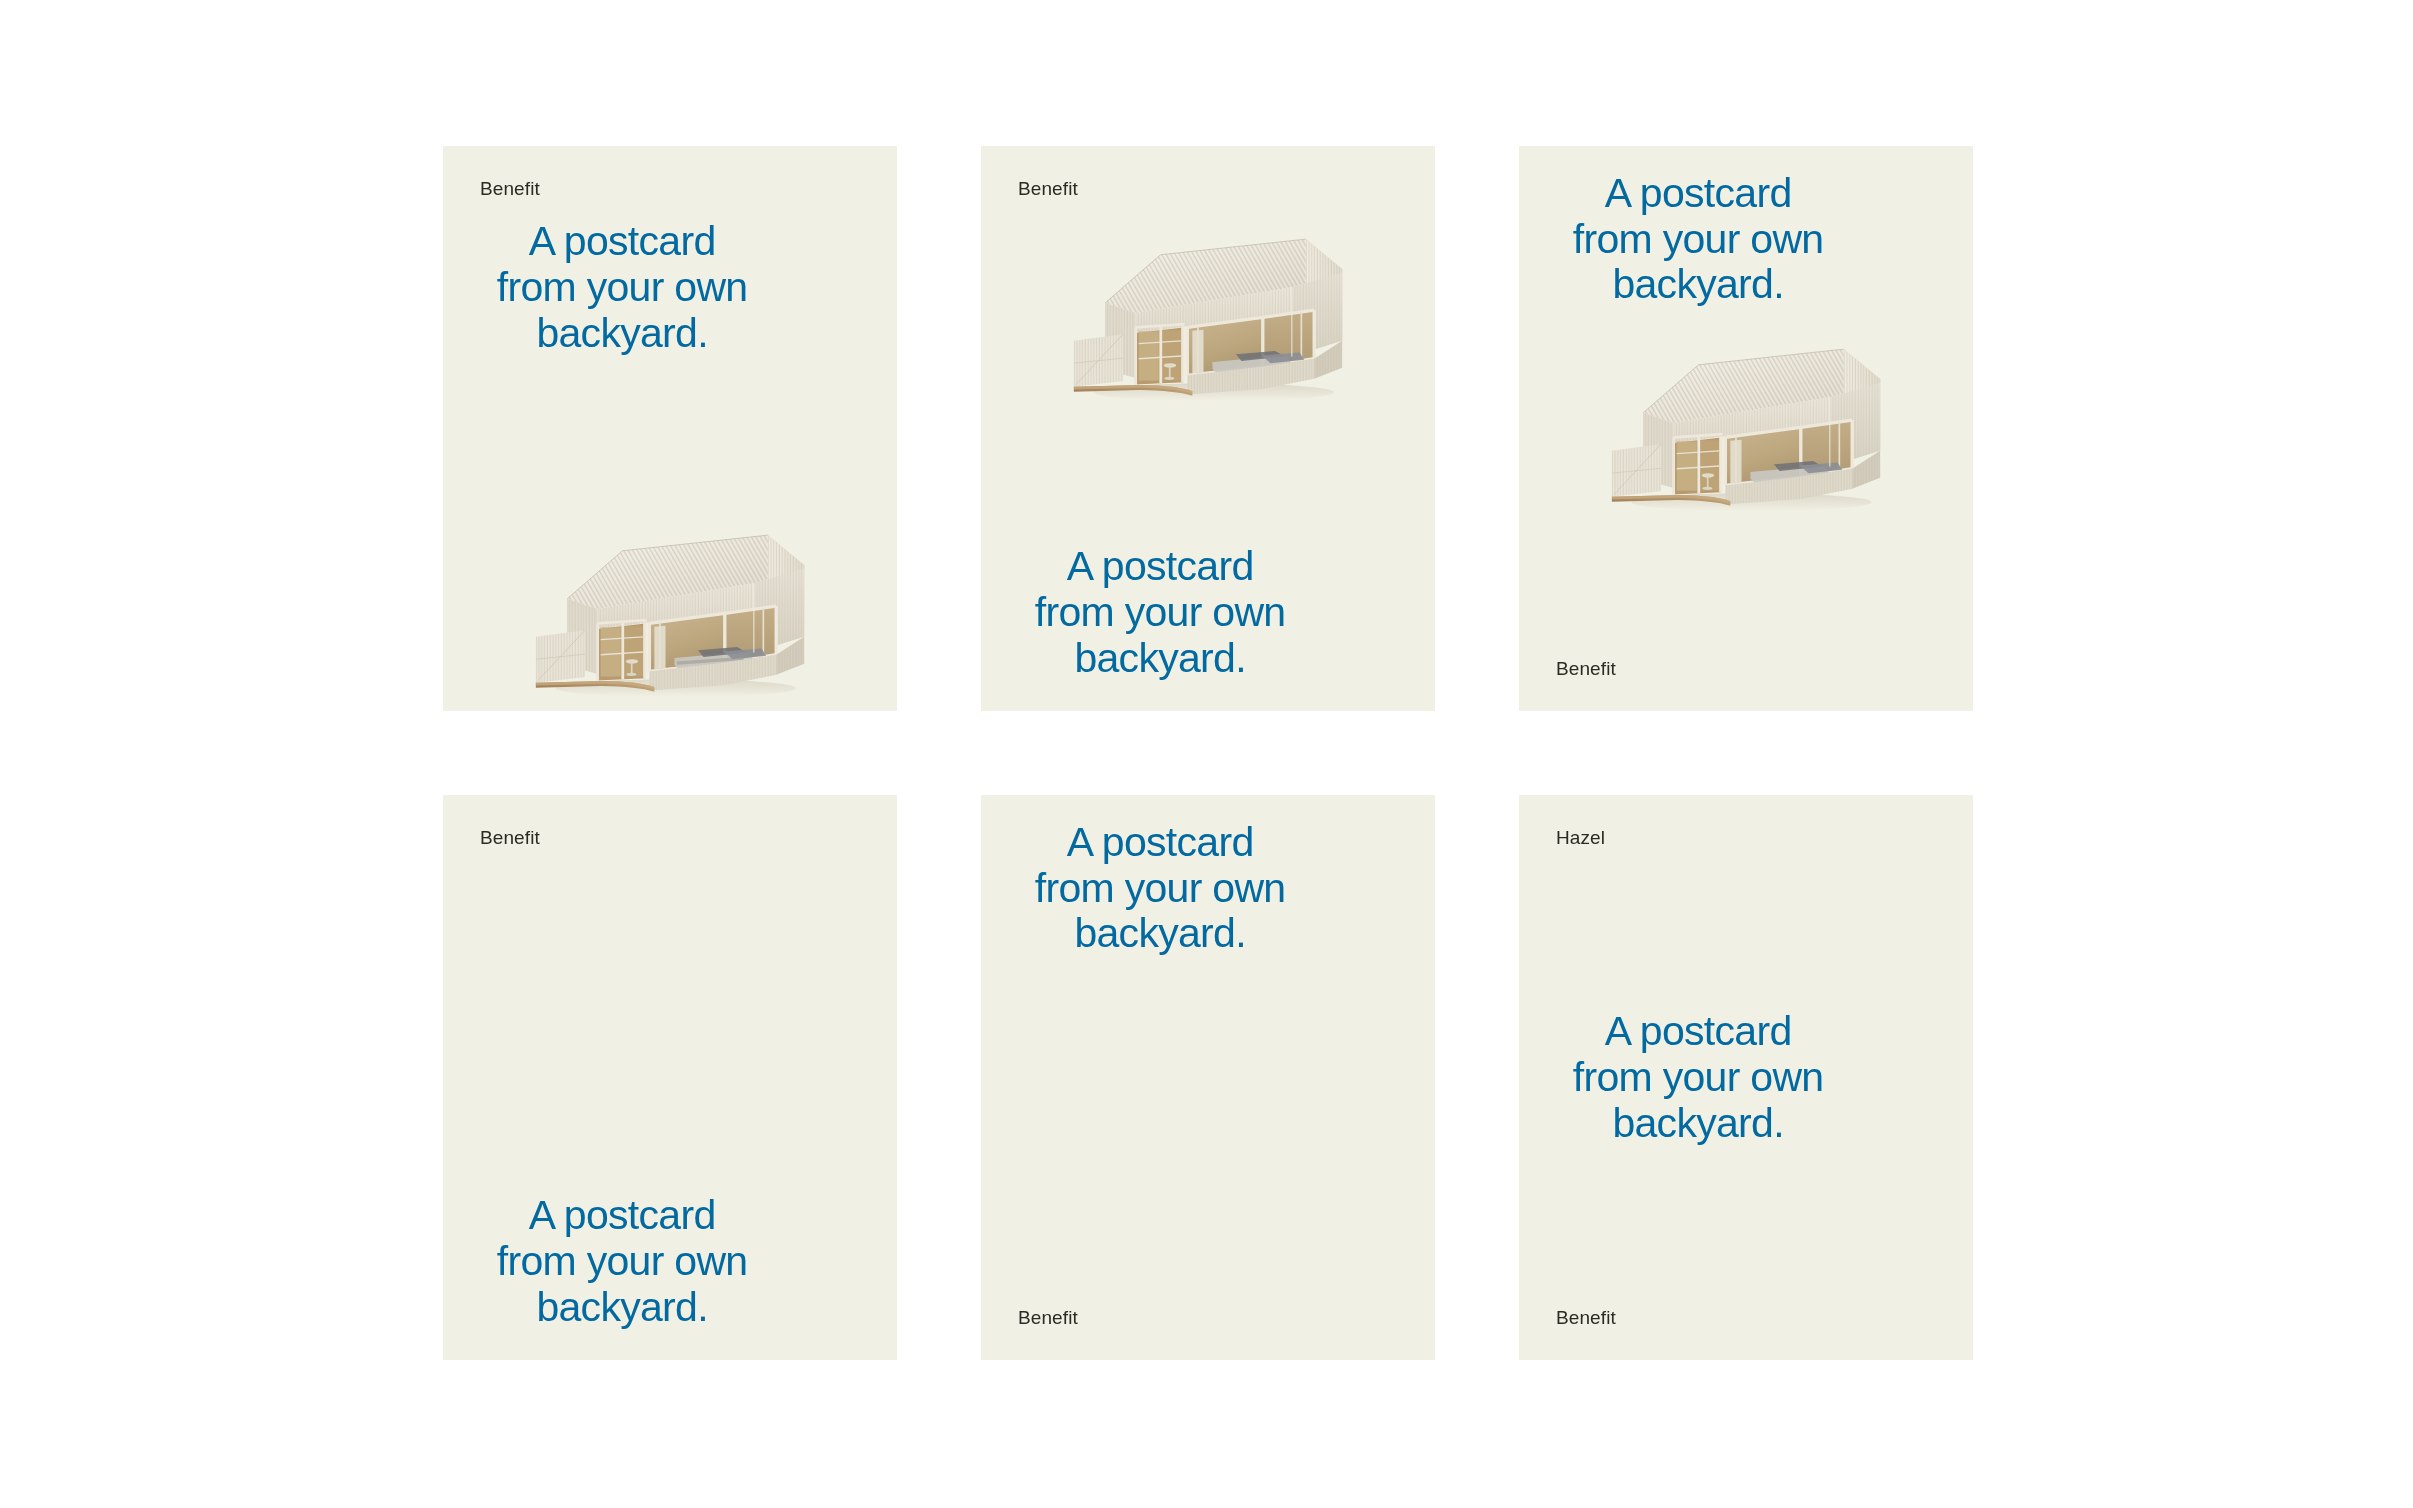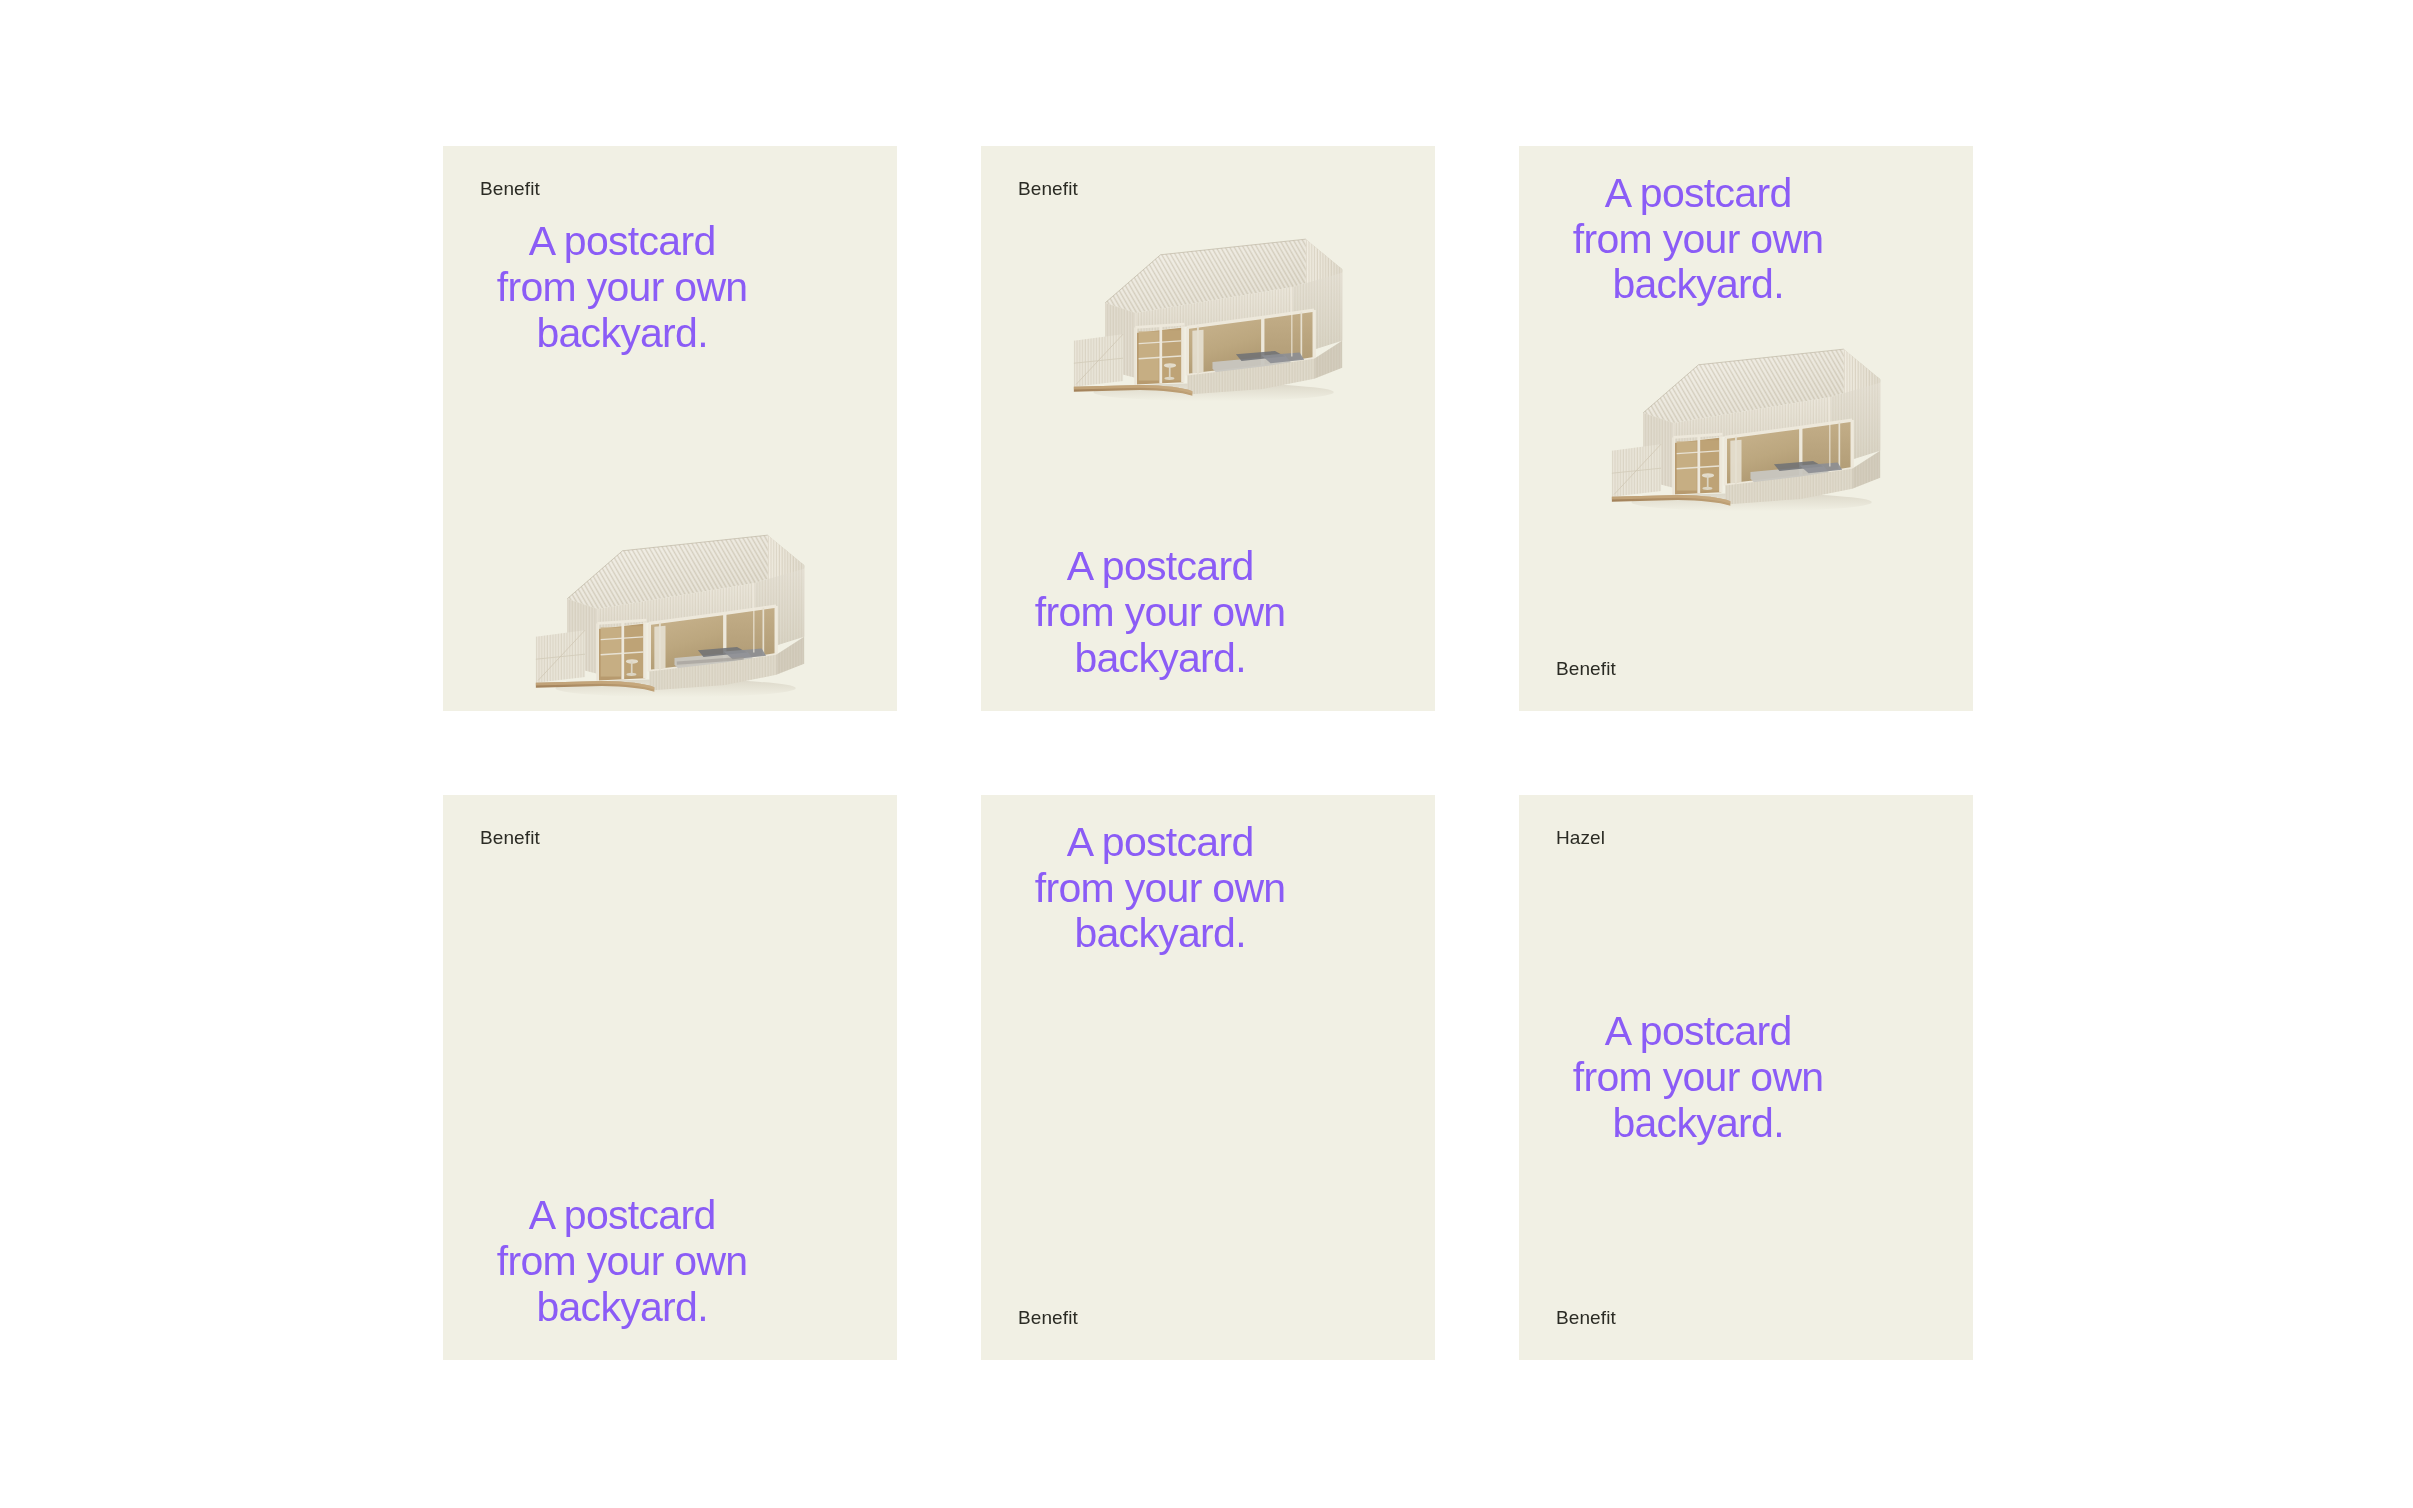--- a/index.html
+++ b/index.html
@@ -51,21 +51,21 @@
     color: #2B2B24;
     font-weight: 400;
     padding-left: 37px;
     flex: 0 0 auto;
   }
 
   .heading {
     font-size: 41px;
     line-height: 1.12;
     letter-spacing: -0.7px;
-    color: #8b5cf6;
+    color: #0369a1;
     font-weight: 400;
     text-align: center;
     padding-left: 12.3px;
     padding-right: 0px;
     width: 346px;
     box-sizing: border-box;
     flex: 0 0 auto;
   }
   .heading .l1,
   .heading .l2,

